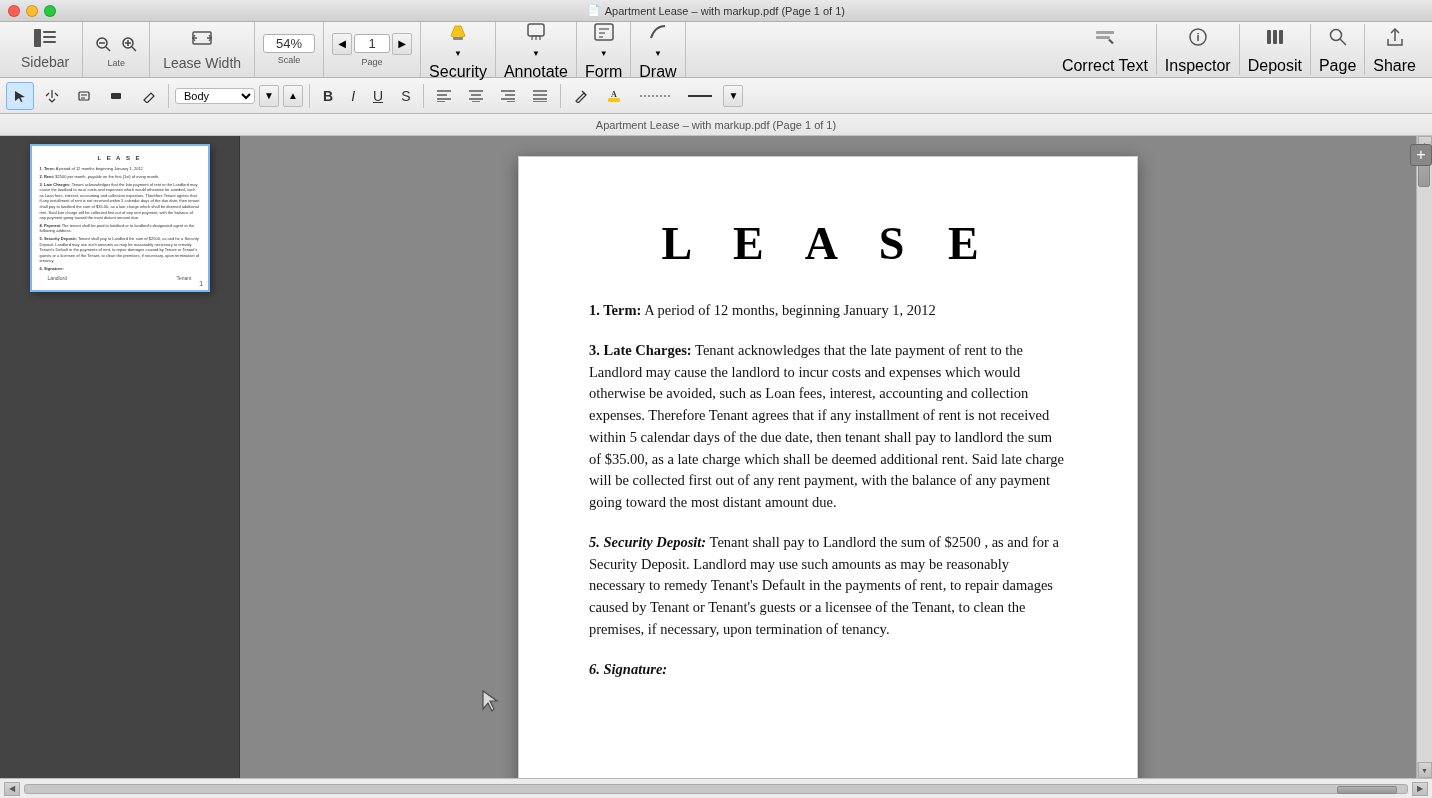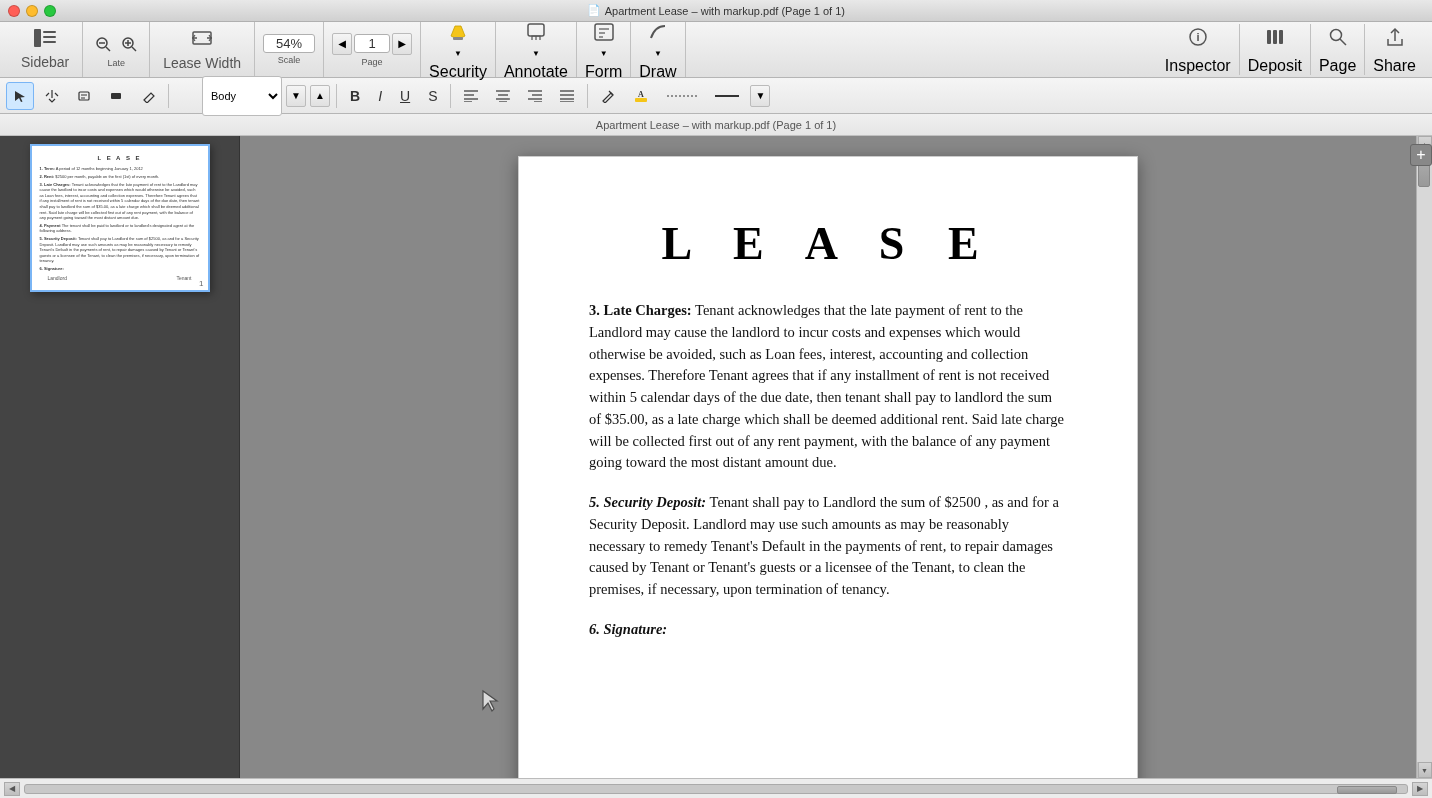--- a/index.html
+++ b/index.html
@@ -136,29 +136,28 @@
       background: #d0e8ff;
       border-color: #7ab5f5;
     }
     .t2-separator {
       width: 1px;
       height: 24px;
       background: #c0c0c0;
       margin: 0 2px;
     }
     .t2-select {
-      height: 40px;
+      height: 16px;
       padding: 0 4px;
       font-size: 11px;
       border: 1px solid #bbb;
       border-radius: 3px;
       background: white;
       cursor: pointer;
       min-width: 80px;
-      margin-left: 27px;
     }
     .t2-step-btn {
       width: 20px; height: 22px;
       border: 1px solid #bbb;
       background: linear-gradient(to bottom, #f5f5f5, #e0e0e0);
       cursor: pointer;
       font-size: 10px;
       display: flex; align-items: center; justify-content: center;
       border-radius: 2px;
     }
@@ -517,20 +516,32 @@
         <svg width="22" height="20" viewBox="0 0 22 20">
             <path d="M4 16 Q8 4 18 4" fill="none" stroke="#555" stroke-width="2"></path>
           </svg>
       </div>
       <span style="font-size:8px;">▼</span>
     </div>
     <div class="label">Draw</div>
   </div>
 
   <div class="toolbar-right">
+    <div class="toolbar-group">
+      <div class="toolbar-icon-btn">
+        <div class="icon">
+          <svg width="22" height="20" viewBox="0 0 22 20">
+              <rect x="2" y="4" width="18" height="3" rx="1" fill="#555" opacity="0.5"></rect>
+              <rect x="2" y="9" width="14" height="3" rx="1" fill="#555" opacity="0.5"></rect>
+              <path d="M16 12 L20 16 L18 17 L14 13 Z" fill="#555"></path>
+            </svg>
+        </div>
+      </div>
+      <div class="label">Correct Text</div>
+    </div>
 
     <div class="toolbar-group">
       <div class="toolbar-icon-btn">
         <div class="icon">
           <svg width="20" height="20" viewBox="0 0 20 20">
               <circle cx="10" cy="10" r="8" fill="none" stroke="#555" stroke-width="1.5"></circle>
               <text x="10" y="14" text-anchor="middle" font-size="11" font-weight="bold" fill="#555">i</text>
             </svg>
         </div>
       </div>
@@ -721,20 +732,24 @@
         </div>
       </div>
       <div class="thumb-page-num">1</div>
     </div>
   </div>
 
   <div class="pdf-main">
     <div class="pdf-page">
       <div class="pdf-title">L E A S E</div>
 
+      <div class="pdf-section">
+        <span class="pdf-section-title">1. Term:</span>
+        <span> A period of 12 months, beginning January 1, 2012</span>
+      </div>
 
 
       <div class="pdf-section">
         <span class="pdf-section-title">3.  Late Charges:</span>
         <span> Tenant acknowledges that the late payment of rent to the Landlord may cause the landlord to incur costs and expenses which would otherwise be avoided, such as Loan fees, interest, accounting and collection expenses.  Therefore Tenant agrees that if any installment of rent is not received within 5 calendar days of the due date, then tenant shall pay to landlord the sum of $35.00, as a late charge which shall be deemed additional rent. Said late charge will be collected first out of any rent payment, with the balance of any payment going toward the most distant amount due.</span>
       </div>
 
 
       <div class="pdf-section">
         <span class="pdf-section-title pdf-section-title-italic">5.  Security Deposit:</span>

